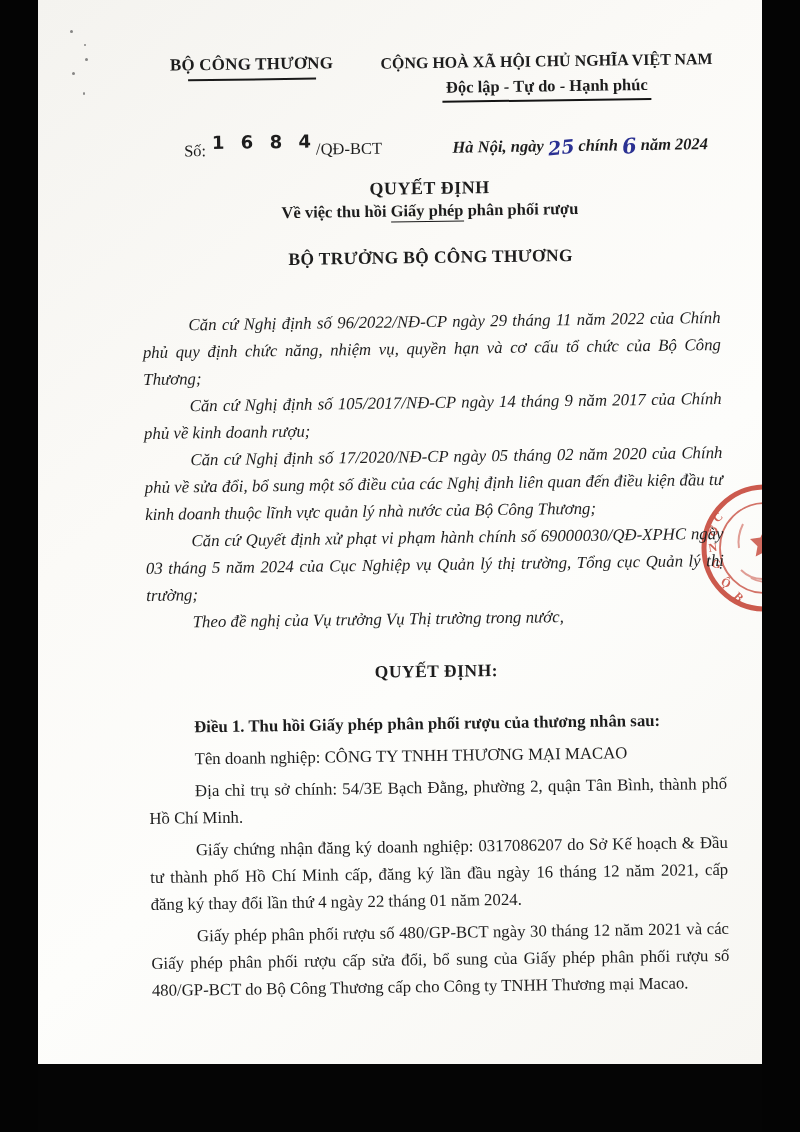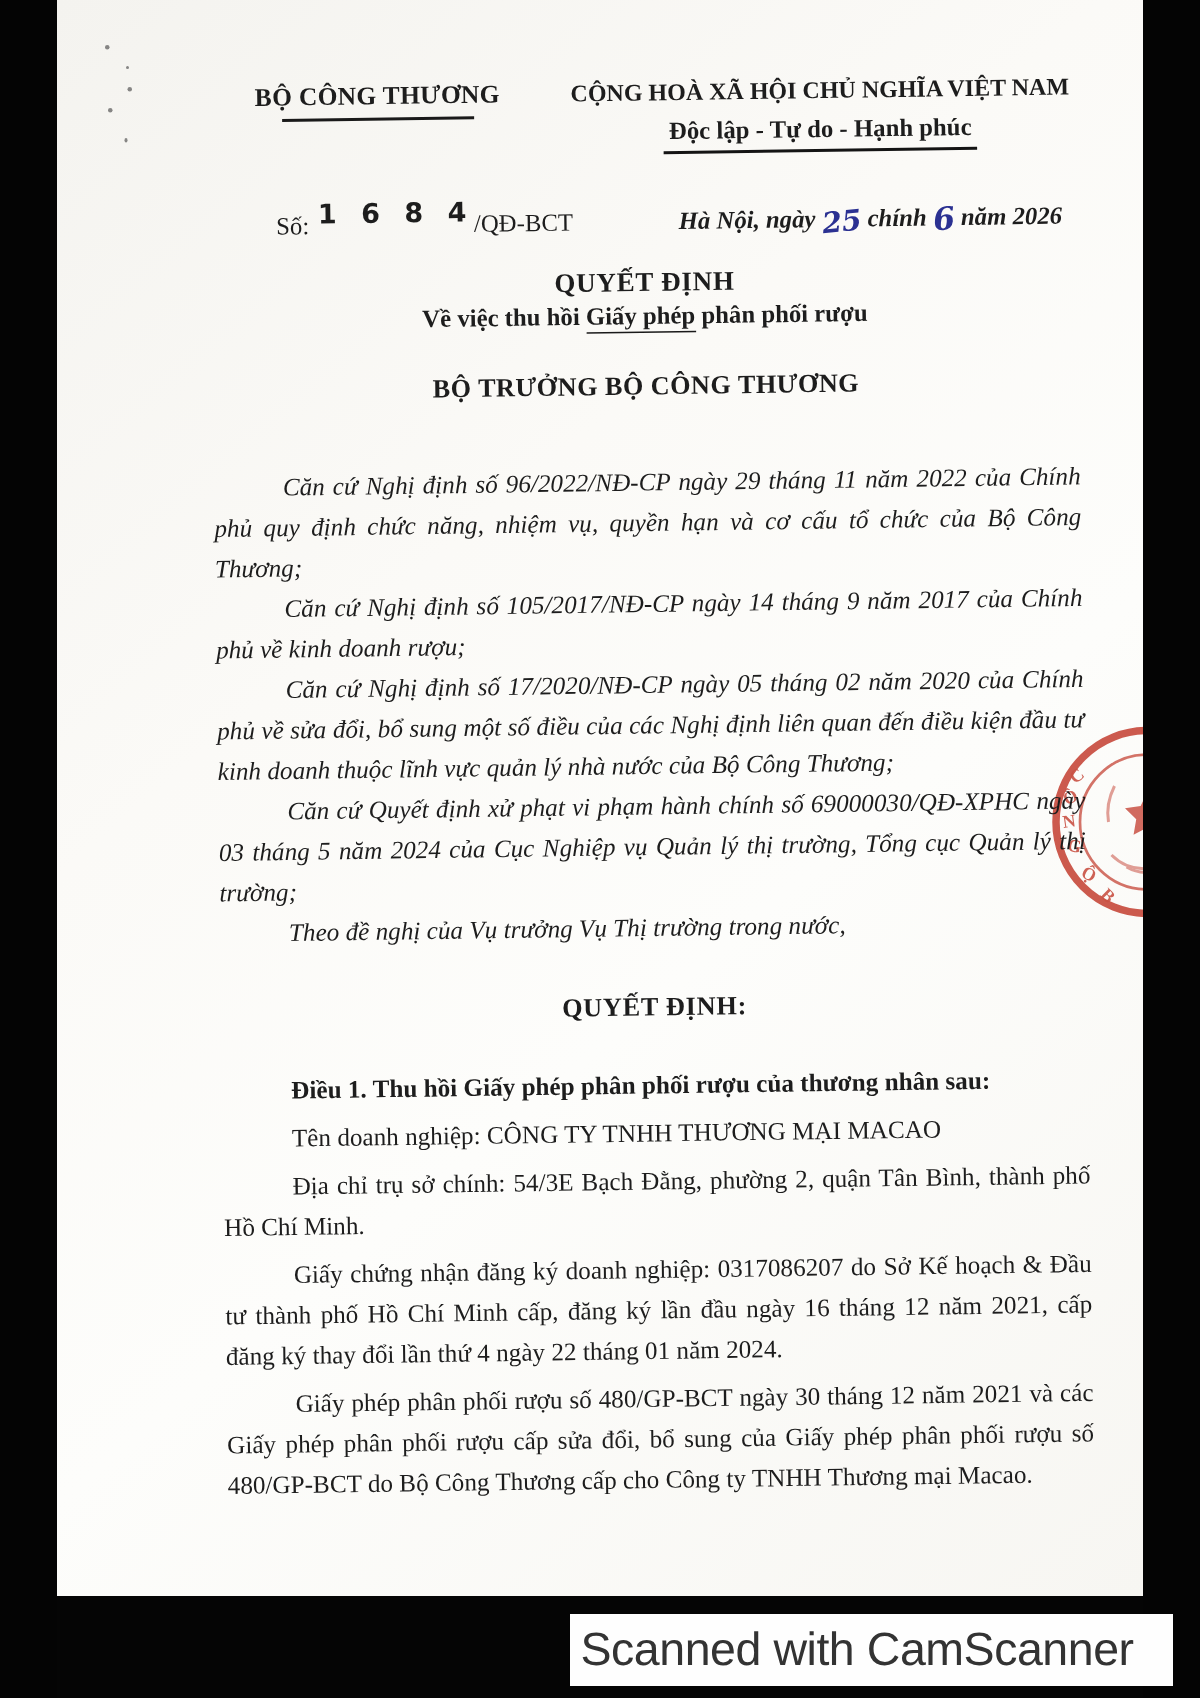--- a/index.html
+++ b/index.html
@@ -106,21 +106,21 @@
 
       <div class="numdate">
         <div class="num">
           <span>Số:</span><span class="stamped">1 6 8 4</span><span>/QĐ-BCT</span>
         </div>
         <div class="date">
           <span>Hà Nội, ngày</span>
           <span class="hand">25</span>
           <span>chính</span>
           <span class="hand month">6</span>
-          <span>năm 2026</span>
+          <span>năm 2024</span>
         </div>
       </div>
 
       <div class="title-blk">
         <div class="title-main">QUYẾT ĐỊNH</div>
         <div class="title-sub"><span>Về việc thu hồi </span><span class="u">Giấy phép</span><span> phân phối rượu</span></div>
         <div class="issuer">BỘ TRƯỞNG BỘ CÔNG THƯƠNG</div>
       </div>
 
       <div class="preamble">
@@ -140,17 +140,14 @@
         <p>Giấy chứng nhận đăng ký doanh nghiệp: 0317086207 do Sở Kế hoạch &amp; Đầu tư thành phố Hồ Chí Minh cấp, đăng ký lần đầu ngày 16 tháng 12 năm 2021, cấp đăng ký thay đổi lần thứ 4 ngày 22 tháng 01 năm 2024.</p>
         <p>Giấy phép phân phối rượu số 480/GP-BCT ngày 30 tháng 12 năm 2021 và các Giấy phép phân phối rượu cấp sửa đổi, bổ sung của Giấy phép phân phối rượu số 480/GP-BCT do Bộ Công Thương cấp cho Công ty TNHH Thương mại Macao.</p>
       </div>
 
     </div>
   </div>
 
   <div class="edge-strip edge-left"></div>
   <div class="edge-strip edge-right"></div>
 
-  <div class="cs-bar">
-    <span class="cs-text">Scanned with CamScanner</span>
-  </div>
 
 </div>
 
 </body></html>

